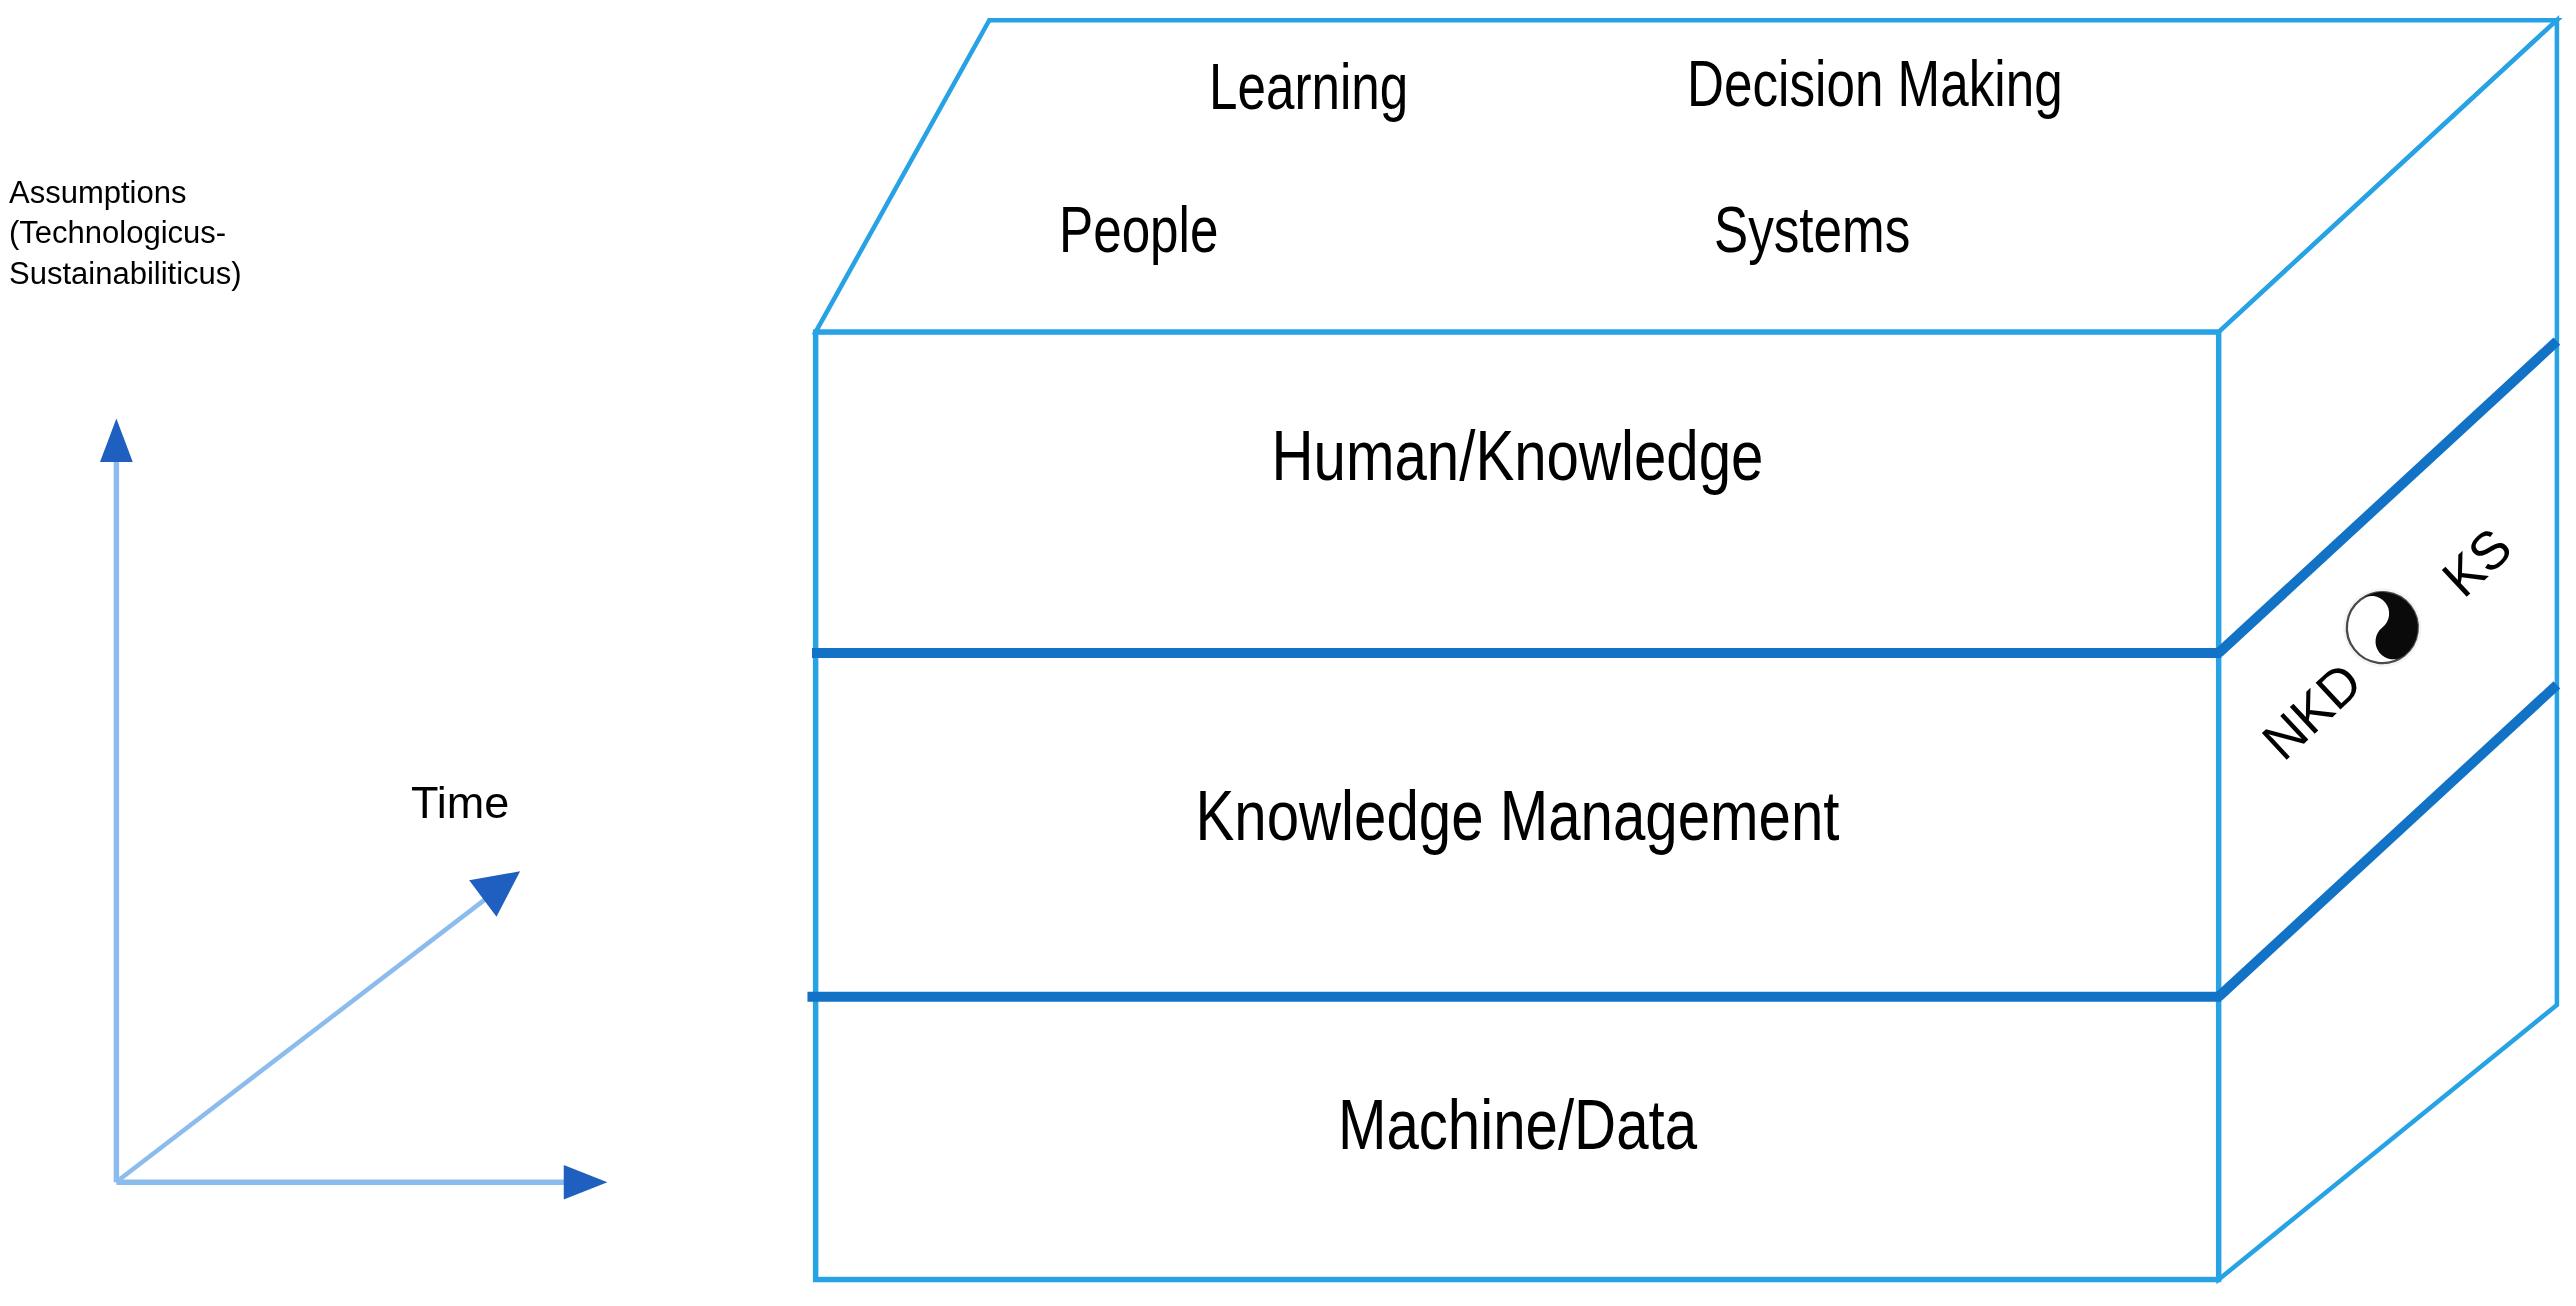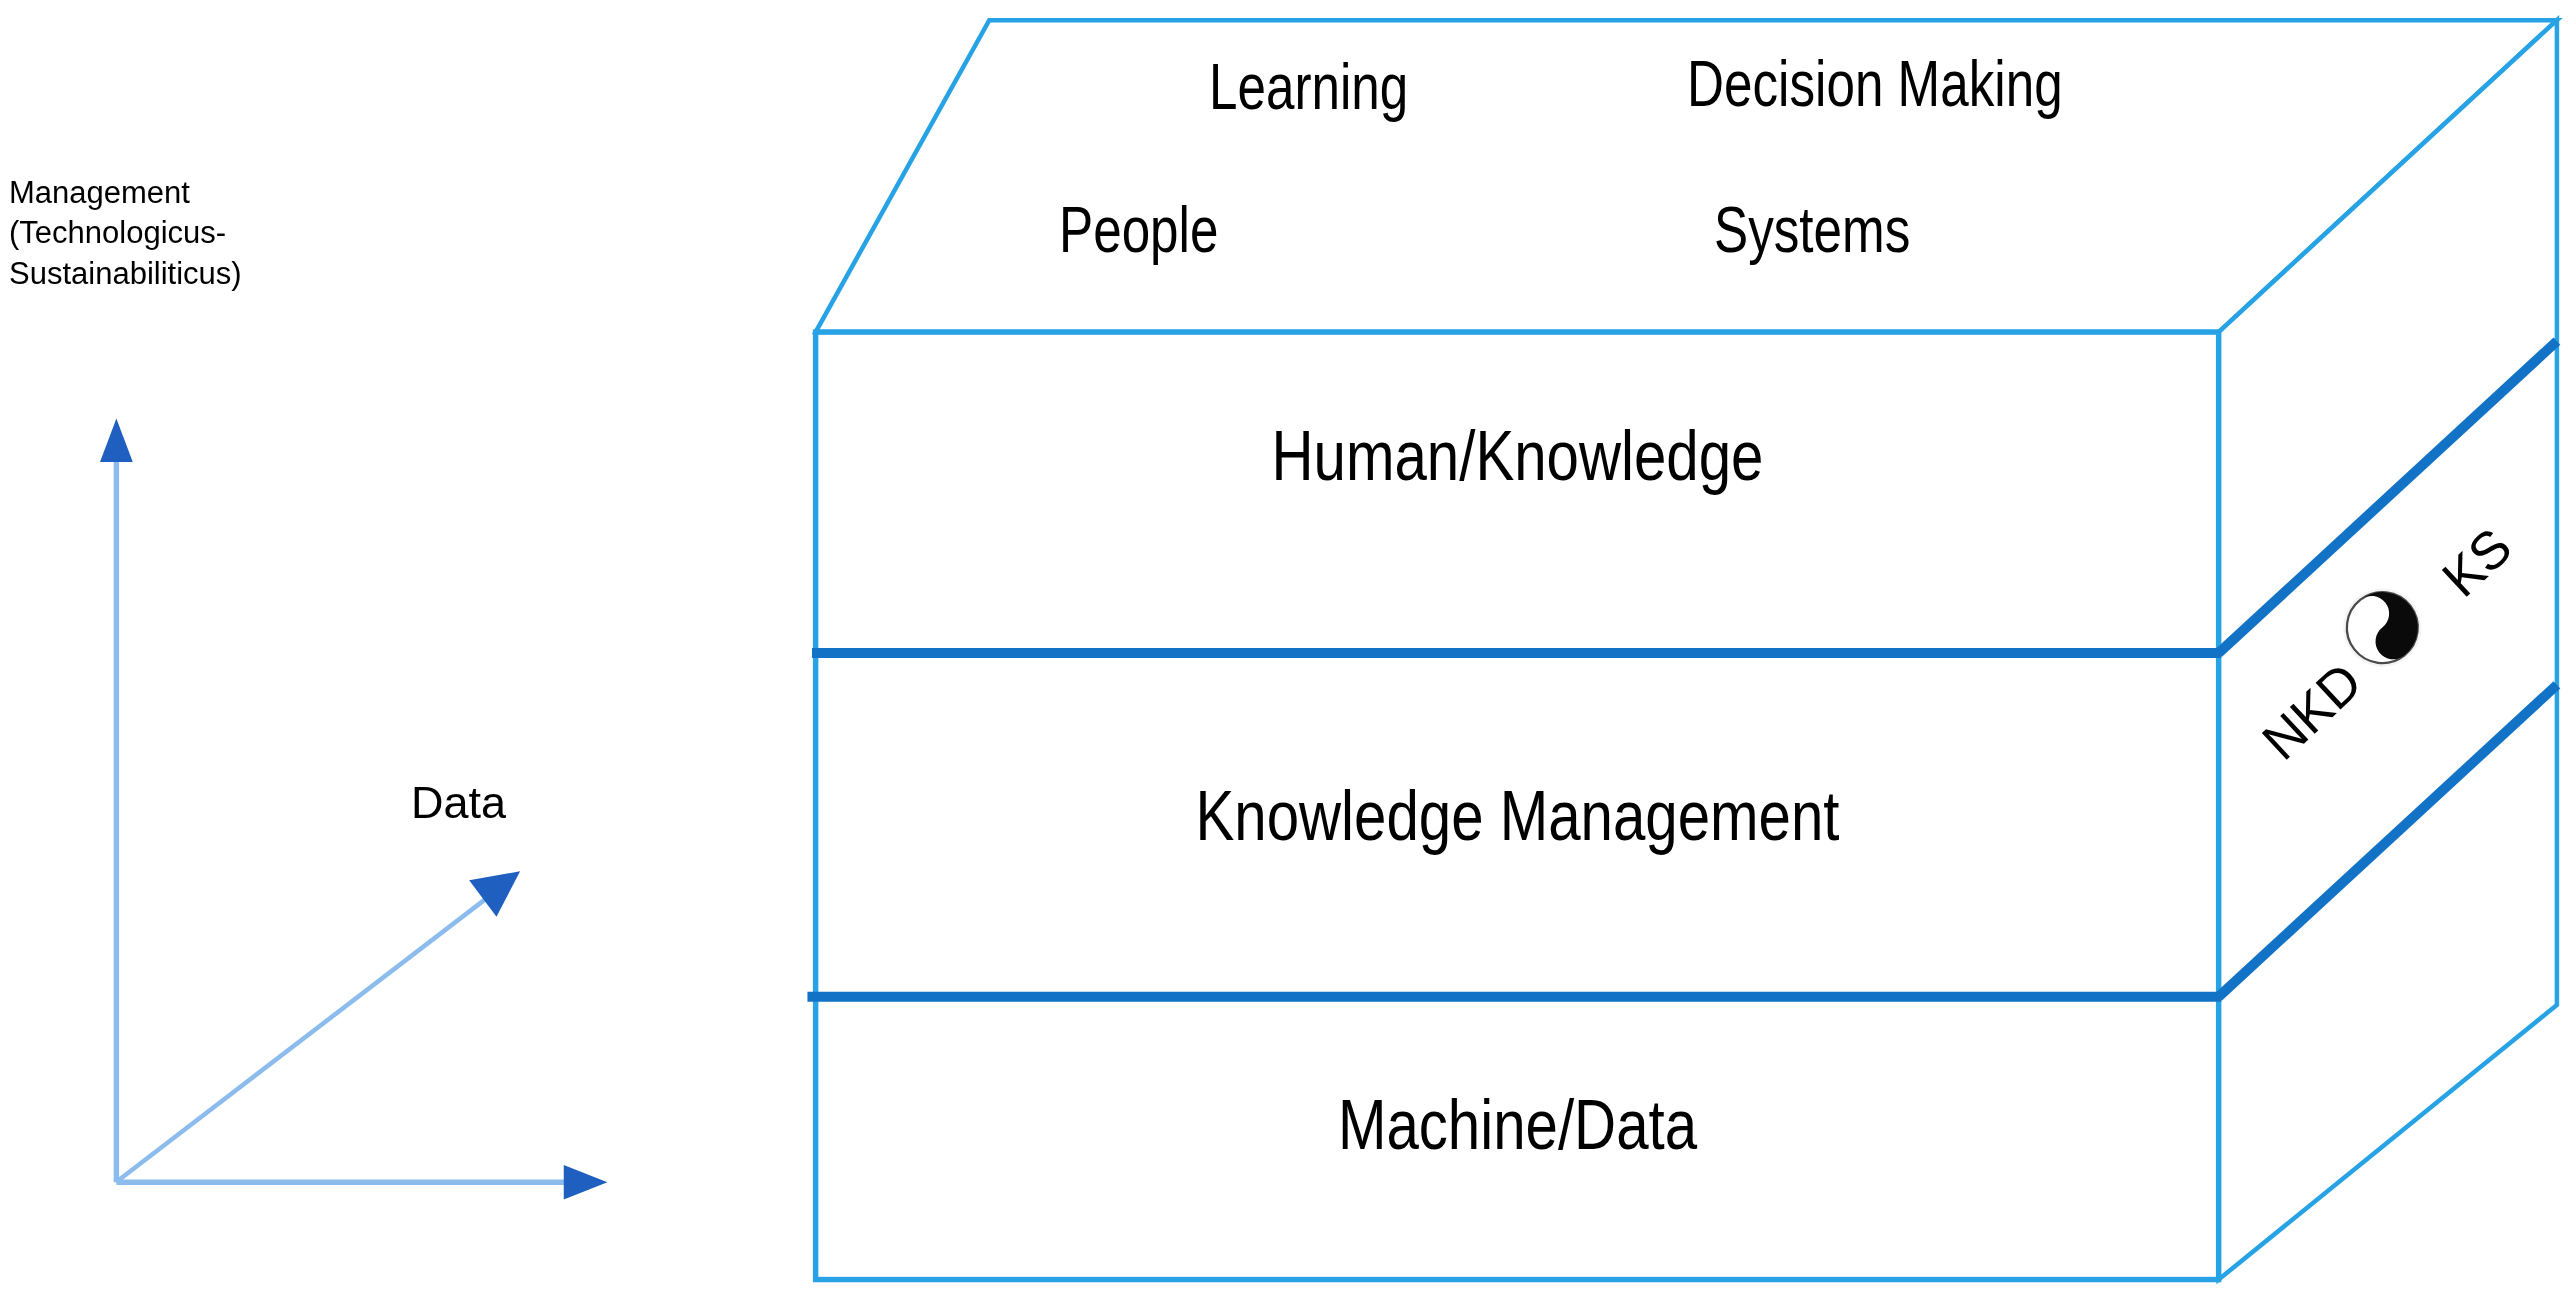--- a/index.html
+++ b/index.html
@@ -130,25 +130,25 @@
 
       <circle cx="0" cy="0" r="39" fill="#FFFFFF" stroke="#4A4A4A" stroke-width="2.5"></circle>
 
       <path d="M0,-39 A39,39 0 0 1 0,39 A19.5,19.5 0 0 1 0,0 A19.5,19.5 0 0 0 0,-39 Z" fill="#0A0A0A"></path>
       <circle cx="0" cy="-19.5" r="6.4" fill="#FFFFFF"></circle>
       <circle cx="0" cy="19.5" r="6.4" fill="#0A0A0A"></circle>
     </g>
 
   </svg>
 
-  <div class="assumptions-block">Management
+  <div class="assumptions-block">Assumptions
 (Technologicus-
 Sustainabiliticus)</div>
 
-  <div class="axis-label-time">Data</div>
+  <div class="axis-label-time">Time</div>
 
 
   <div class="top-face-label" style="left:1209px; top:50px;">Learning</div>
 
   <div class="top-face-label" style="left:1687px; top:47px;">Decision Making</div>
 
   <div class="top-face-label" style="left:1059px; top:193px;">People</div>
 
   <div class="top-face-label" style="left:1714px; top:193px;">Systems</div>
 

